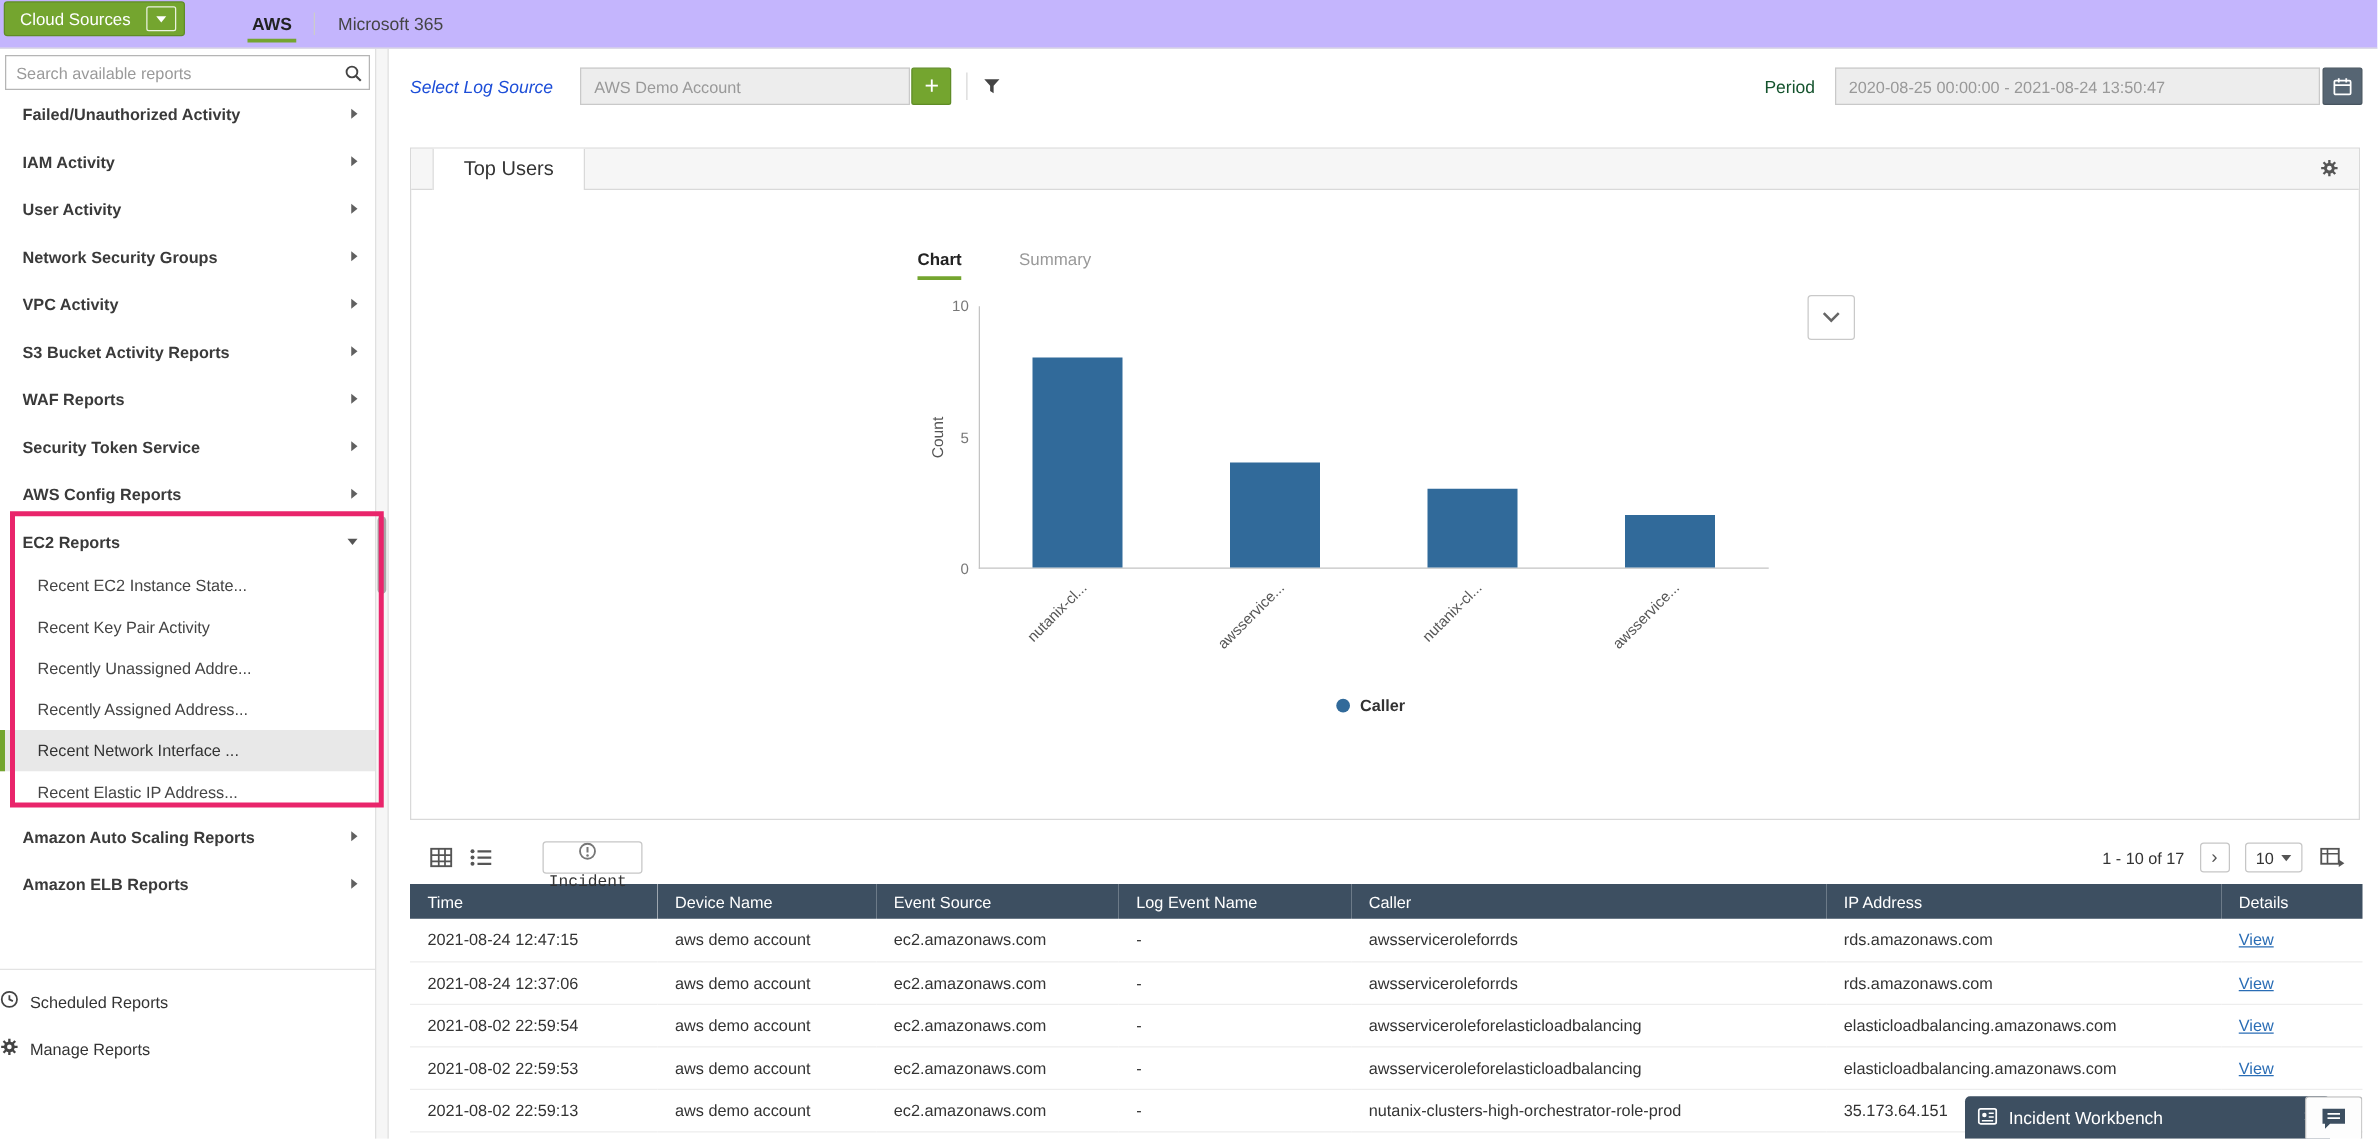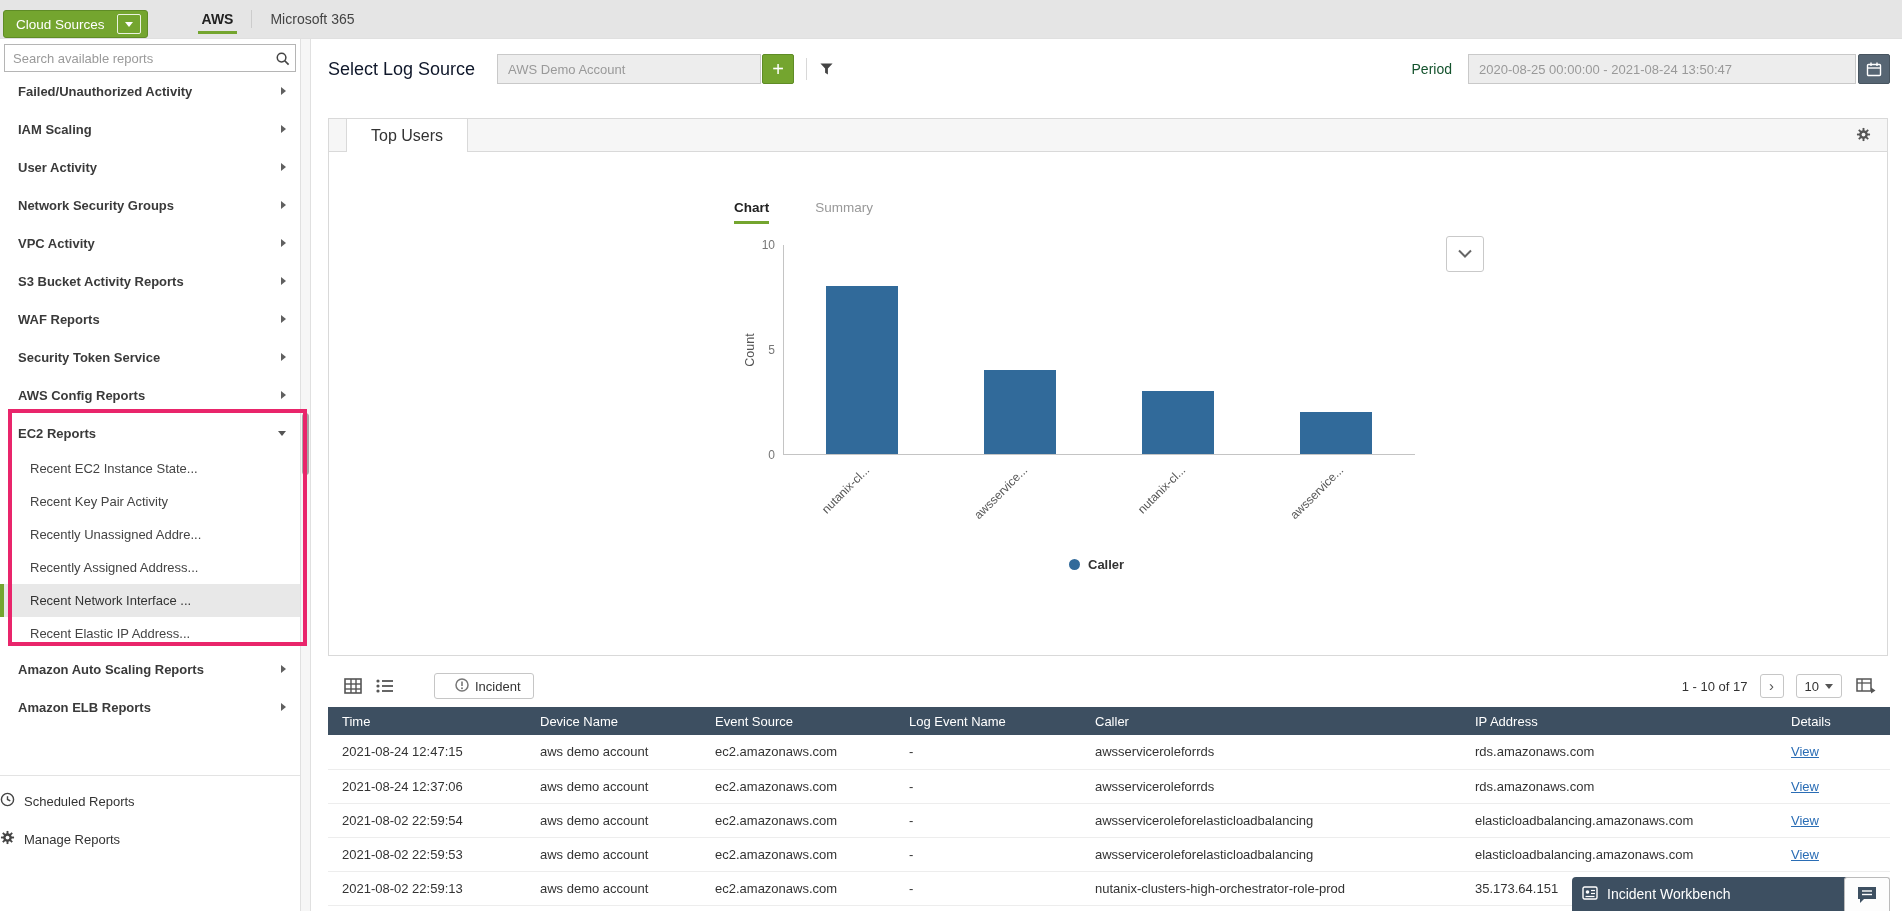--- a/index.html
+++ b/index.html
@@ -1,20 +1,20 @@
 <!DOCTYPE html>
 <html><head>
 <meta charset="utf-8">
 <style>
   * { margin:0; padding:0; box-sizing:border-box; }
   html,body { width:1902px; height:911px; }
   body { font-family:"Liberation Sans", sans-serif; font-size:13px; color:#333; background:#fff; position:relative; overflow:hidden; }
 
   
-  .topbar { position:absolute; left:0; top:0; width:100%; height:39px; background:#e5e5e5; border-bottom:1px solid #e0e0e0; display:flex; align-items:flex-end; z-index:10; }
+  .topbar { position:absolute; left:0; top:0; width:100%; height:39px; background:#c4b5fd; border-bottom:1px solid #e0e0e0; display:flex; align-items:flex-start; z-index:10; }
   .cloud-btn { margin-left:3px; margin-top:1px; height:28px; background:#74a52f; border:1px solid #5f8c26; border-radius:3px; color:#fff; display:flex; align-items:center; padding:0 6px 0 12px; font-size:13.5px; cursor:pointer; }
   .cloud-caret { margin-left:12px; width:24px; height:20px; border:1px solid rgba(255,255,255,.85); border-radius:2px; display:flex; align-items:center; justify-content:center; }
   .cloud-caret i { width:0; height:0; border-top:5px solid #fff; border-left:4px solid transparent; border-right:4px solid transparent; }
   .top-tabs { display:flex; align-items:center; margin-left:50px; height:100%; }
   .ttab { position:relative; height:100%; line-height:38px; padding:0 4px; font-size:14px; color:#444; cursor:pointer; }
   .ttab.active { font-weight:bold; color:#222; }
   .ttab.active::after { content:''; position:absolute; left:0; right:0; bottom:4px; height:3px; background:#74a52f; }
   .ttab-sep { width:1px; height:18px; background:#ccc; margin:0 14px; }
 
   
@@ -32,21 +32,21 @@
   .sb-footer { border-top:1px solid #e3e3e3; margin-top:49px; padding-top:6px; }
   .sb-foot-item { height:38px; display:flex; align-items:center; gap:9px; padding-left:0; cursor:pointer; color:#333; font-size:13px; }
   .annotation-box { position:absolute; left:8px; top:409px; width:299px; height:237px; border:4px solid #e9256b; pointer-events:none; z-index:40; }
 
   .scroll-strip { position:absolute; left:300px; top:39px; bottom:0; width:11px; background:#f6f6f6; border-left:1px solid #e0e0e0; border-right:1px solid #e0e0e0; z-index:5; }
   .scroll-thumb { position:absolute; left:1px; top:374px; width:7px; height:62px; background:#a8a8a8; border-radius:4px; cursor:pointer; }
 
   
   .main { position:absolute; left:311px; top:39px; right:0; bottom:0; background:#fff; }
   .filters { display:flex; align-items:center; height:56px; padding:4px 12px 0 17px; }
-  .flabel { font-size:18px; color:#0f172a; margin-right:22px; }
+  .flabel { font-size:14px; color:#1d4ed8; margin-right:22px;font-style:italic; }
   .src-input { width:264px; height:30px; background:#ededed; border:1px solid #c9c9c9; color:#999; font-size:13px; padding:0 10px; font-family:inherit; }
   .add-btn { width:32px; height:30px; margin-left:1px; background:#74a52f; border:1px solid #5f8c26; border-radius:2px; color:#fff; font-size:20px; line-height:26px; cursor:pointer; }
   .vsep { width:1px; height:22px; background:#d8d8d8; margin:0 12px; }
   .funnel-btn { background:none; border:none; cursor:pointer; display:flex; align-items:center; }
   .period-lbl { margin-left:auto; font-size:14px; color:#14532d; margin-right:16px; }
   .period-input { width:388px; height:30px; background:#ededed; border:1px solid #c9c9c9; color:#999; font-size:13px; padding:0 10px; font-family:inherit; }
   .cal-btn { width:32px; height:30px; margin-left:2px; background:#566573; border:1px solid #47545f; border-radius:2px; cursor:pointer; display:flex; align-items:center; justify-content:center; }
 
   
   .panel { position:absolute; left:17px; top:79px; width:1560px; height:538px; border:1px solid #d9d9d9; background:#fff; }
@@ -69,21 +69,21 @@
   .xlabel { position:absolute; top:218px; transform:rotate(-45deg); transform-origin:100% 0; white-space:nowrap; font-size:12px; color:#555; }
   .ylabel-txt { position:absolute; left:400px; top:191px; width:42px; text-align:center; transform:rotate(-90deg); font-size:12.5px; color:#555; }
   .legend { position:absolute; left:740px; top:405px; display:flex; align-items:center; gap:8px; font-size:13px; font-weight:bold; color:#333; }
   .legend .dot { width:11px; height:11px; border-radius:50%; background:#316a9a; }
 
   
   .grid { position:absolute; left:17px; top:630px; width:1560px; }
   .grid-toolbar { height:34px; display:flex; align-items:center; padding:0 10px 0 14px; margin-bottom:4px; }
   .icon-btn { background:none; border:none; cursor:pointer; display:flex; align-items:center; padding:2px; }
   .icon-btn + .icon-btn { margin-left:10px; }
-  .incident-btn { margin-left:38px; height:26px; border:1px solid #c6c6c6; border-radius:3px; background:#fff; display:flex; align-items:center; gap:6px; padding:0 12px 0 20px; font-size:13px; color:#333; cursor:pointer; font-family:Liberation Sans, sans-serif; }
+  .incident-btn { margin-left:38px; height:26px; border:1px solid #c6c6c6; border-radius:3px; background:#fff; display:flex; align-items:center; gap:6px; padding:0 12px 0 4px; font-size:13px; color:#333; cursor:pointer; font-family:Liberation Mono, monospace;flex-direction:column; }
   .gt-right { margin-left:auto; display:flex; align-items:center; gap:12px; }
   .range-text { font-size:13px; color:#333; }
   .next-btn { width:24px; height:24px; border:1px solid #c6c6c6; border-radius:3px; background:#fff; color:#555; font-size:15px; line-height:20px; cursor:pointer; }
   .pagesize { height:24px; border:1px solid #c6c6c6; border-radius:3px; background:#fff; display:flex; align-items:center; gap:6px; padding:0 8px; font-size:13px; cursor:pointer; }
   .pagesize i { width:0; height:0; border-top:5px solid #555; border-left:4px solid transparent; border-right:4px solid transparent; }
 
   table.events { width:100%; table-layout:fixed; border-collapse:collapse; }
   table.events th { background:#3d4f61; color:#fff; font-weight:normal; font-size:13px; text-align:left; height:28px; padding:0 0 0 14px; white-space:nowrap; overflow:hidden; cursor:pointer; }
   table.events td { height:34px; padding:0 0 0 14px; font-size:13px; color:#333; border-bottom:1px solid #ededed; white-space:nowrap; overflow:hidden; }
   .view-link { color:#2a6db5; text-decoration:underline; cursor:pointer; }
@@ -120,21 +120,21 @@
           <line x1="10.4" y1="10.4" x2="14.5" y2="14.5" stroke="#444" stroke-width="1.8"></line>
         </svg>
     </span>
   </div>
   <nav id="sb-top">
       <div class="sb-item">
         <span class="sb-lbl">Failed/Unauthorized Activity</span>
         <span class="caret-r"></span>
       </div>
       <div class="sb-item">
-        <span class="sb-lbl">IAM Scaling</span>
+        <span class="sb-lbl">IAM Activity</span>
         <span class="caret-r"></span>
       </div>
       <div class="sb-item">
         <span class="sb-lbl">User Activity</span>
         <span class="caret-r"></span>
       </div>
       <div class="sb-item">
         <span class="sb-lbl">Network Security Groups</span>
         <span class="caret-r"></span>
       </div>

